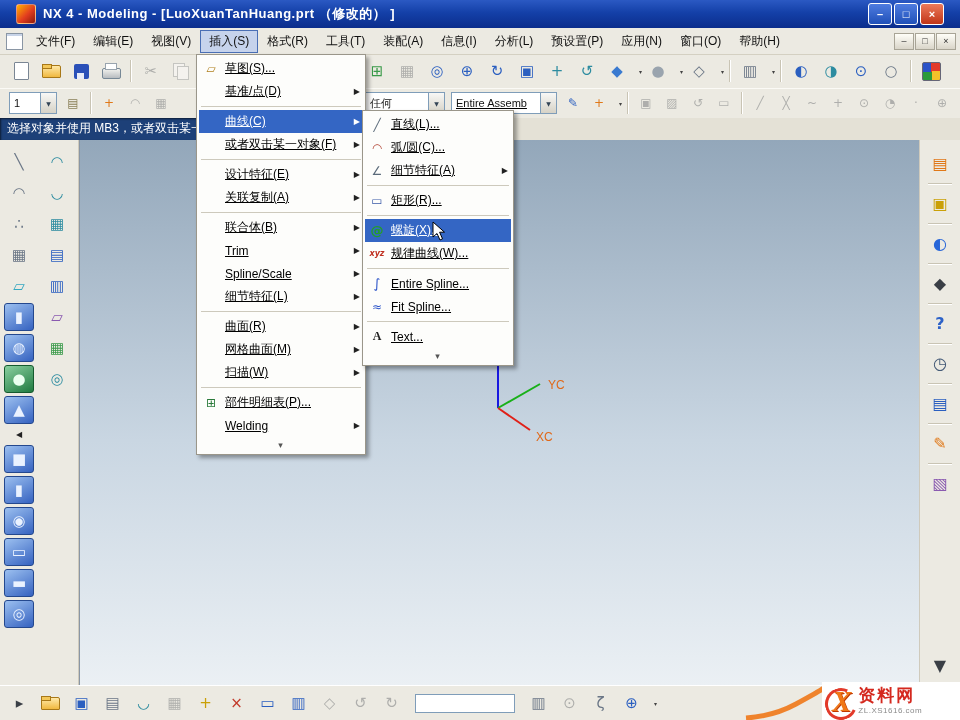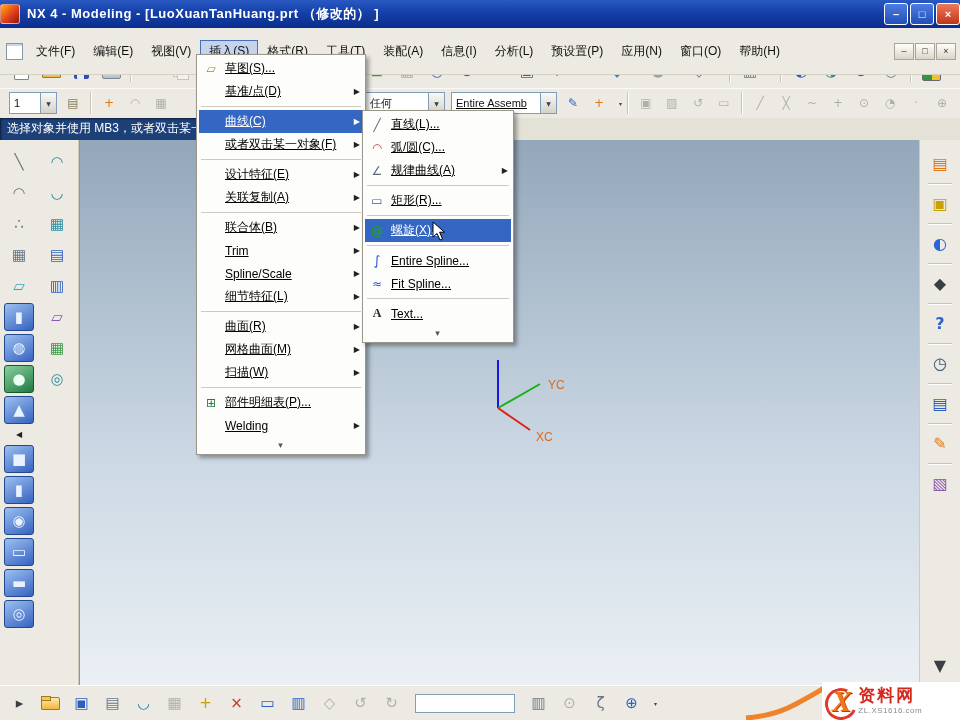--- a/index.html
+++ b/index.html
@@ -4,33 +4,33 @@
 <style>
   html,body { margin:0; padding:0; }
   body {
     width:960px; height:720px; position:relative; overflow:hidden;
     background:#eceae2; font-family:"Liberation Sans","DejaVu Sans",sans-serif;
     -webkit-font-smoothing:antialiased;
   }
   
   .titlebar { position:absolute; top:0; left:0; right:0; height:28px;
     background:linear-gradient(180deg,#2b59c3 0%,#1440a8 45%,#0b2d8c 100%);
-    display:flex; align-items:center; padding:0 0; z-index:10; }
+    display:flex; align-items:center; padding:0 16px; z-index:10; }
   .app-icon { width:18px; height:18px; flex:none; border-radius:3px;
     background:linear-gradient(135deg,#ffb300,#e23d1f 55%,#8c1a0a); border:1px solid rgba(255,255,255,.45); }
   .title-text { color:#fff; font-weight:bold; font-size:13px; margin-left:7px; flex:1;
     white-space:nowrap; overflow:hidden; letter-spacing:.5px; }
   .winbtns { display:flex; gap:2px; flex:none; }
   .wbtn { width:22px; height:20px; border:1px solid #fff; border-radius:3px; color:#fff;
     font-size:11px; font-weight:bold; display:flex; align-items:center; justify-content:center;
     background:linear-gradient(#4e7ce0,#2050b8); }
   .wbtn.close { background:linear-gradient(#ec7a5a,#c13518); }
   
   .menubar { position:absolute; top:28px; left:0; right:0; height:26px; background:#eceae2;
-    border-bottom:1px solid #d4d0c2; display:flex; align-items:center; padding:10px 4px; font-size:12px; z-index:10; }
+    border-bottom:1px solid #d4d0c2; display:flex; align-items:center; padding:0 4px; font-size:12px; z-index:10; }
   .doc-icon { width:15px; height:15px; background:#fff; border:1px solid #8a96a4; margin:0 4px 0 2px;
     box-shadow:inset 0 2px 0 #c8d4e8; flex:none; }
   .menubar-items { display:flex; align-items:center; }
   .mbitem { padding:3px 9px; color:#101010; white-space:nowrap; }
   .mbitem.open { background:#c6d3ec; border:1px solid #4a6fb5; padding:2px 8px; }
   .mdi { margin-left:auto; display:flex; gap:1px; }
   .mdibtn { width:18px; height:15px; border:1px solid #a8a496; background:linear-gradient(#fffef8,#d9d5c9);
     font-size:9px; display:flex; align-items:center; justify-content:center; color:#333; }
   
   .toolbar { position:absolute; left:0; right:0; background:#eceae2; display:flex; align-items:center; }
@@ -445,35 +445,40 @@
       <span class="mlabel">直线(L)...</span>
       <span class="marrow"></span>
     </div>
     <div class="mitem">
       <span class="mico ic-arc">◠</span>
       <span class="mlabel">弧/圆(C)...</span>
       <span class="marrow"></span>
     </div>
     <div class="mitem">
       <span class="mico ic-linearc">∠</span>
-      <span class="mlabel">规律曲线(A)</span>
+      <span class="mlabel">细节特征(A)</span>
       <span class="marrow">▶</span>
     </div>
     <div class="msep"></div>
     <div class="mitem">
       <span class="mico ic-rect">▭</span>
       <span class="mlabel">矩形(R)...</span>
       <span class="marrow"></span>
     </div>
     <div class="msep"></div>
     <div class="mitem hl">
       <span class="mico ic-helix">@</span>
       <span class="mlabel">螺旋(X)...</span>
       <span class="marrow"></span>
     </div>
+    <div class="mitem">
+      <span class="mico ic-xyz">xyz</span>
+      <span class="mlabel">规律曲线(W)...</span>
+      <span class="marrow"></span>
+    </div>
     <div class="msep"></div>
     <div class="mitem">
       <span class="mico ic-spline">∫</span>
       <span class="mlabel">Entire Spline...</span>
       <span class="marrow"></span>
     </div>
     <div class="mitem">
       <span class="mico ic-spline2">≈</span>
       <span class="mlabel">Fit Spline...</span>
       <span class="marrow"></span>

